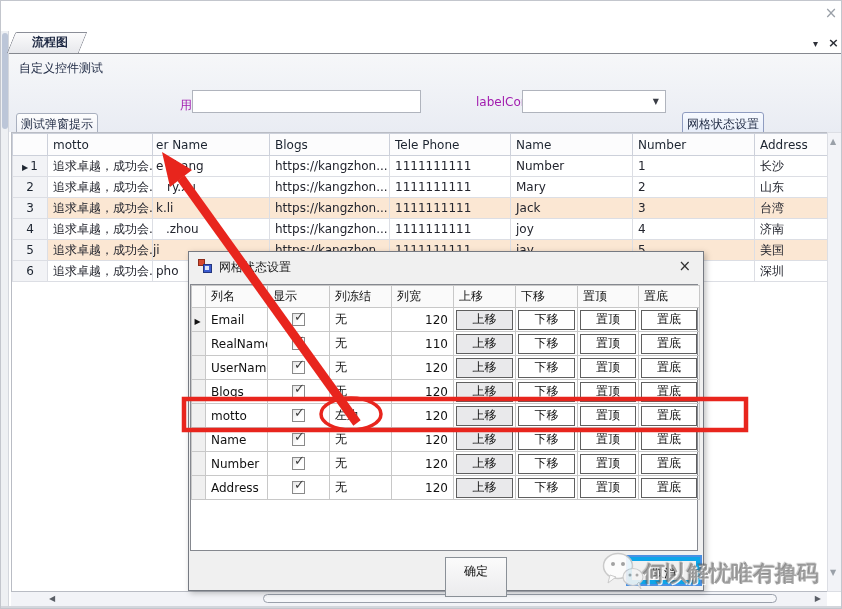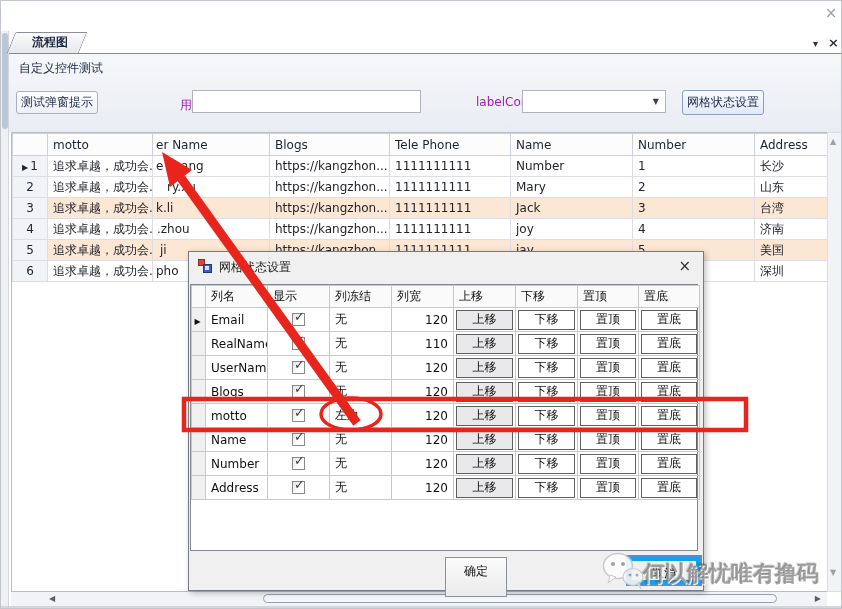--- a/index.html
+++ b/index.html
@@ -24,21 +24,21 @@
   .tab.inactive .bg { background:linear-gradient(#fbfbfc,#e7e8ec); }
   .tab.active { top:0; height:24px; line-height:22px; z-index:3; }
   .tab.active .bg { background:#fff; }
   .tab-tools { position:absolute; right:4px; top:4px; color:#2e3138; }
   .tab-tools .dd { font-size:10px; margin-right:10px; }
   .tab-tools .cl { font-size:13px; font-weight:bold; }
 
   
   .band { left:8px; top:53px; width:834px; height:78px; background:linear-gradient(#f6f7f9,#e9ecf3); }
   .page-title { left:18px; top:59px; color:#1f2a44; font-size:12px; }
-  .btn { border:1px solid #a9b0bf; border-radius:3px; background:linear-gradient(#fefefe,#eef0f6); color:#1f2a44; text-align:center; }
+  .btn { border:1px solid #a9b0bf; border-radius:3px; background:linear-gradient(#fefefe,#eef0f6); color:#1f2a44; text-align:center;margin-top:22px; }
   .test-btn { left:15px; top:90px; width:82px; height:23px; line-height:21px; }
   .lab { color:#a21caf;margin-left:28px; }
   .username-lab { left:151px; top:96px; }
   .tbox { left:191px; top:89px; width:229px; height:23px; background:#fff; border:1px solid #b0b4bd; font:12px "DejaVu Sans",sans-serif; padding:0 4px; }
   .lc-lab { left:447px; top:94px; }
   .combo { left:521px; top:89px; width:144px; height:23px; background:#fff; border:1px solid #b0b4bd; }
   .combo .arr { position:absolute; right:6px; top:6px; font-size:8px; color:#3a3d45; }
   .gs-btn { left:681px; top:89px; width:82px; height:25px; line-height:23px; background:linear-gradient(#f7faff,#e3eaf8); border:1px solid #8f9cc0; }
 
   
@@ -175,31 +175,31 @@
         <td style="padding-left:3px;">k.li</td>
         <td>https://kangzhon...</td>
         <td>1111111111</td>
         <td>Jack</td>
         <td>3</td>
         <td>台湾</td>
       </tr>
       <tr>
         <td class="rh">4</td>
         <td>追求卓越，成功会...</td>
-        <td style="padding-left:4px;">.zhou</td>
+        <td style="padding-left:13px;">.zhou</td>
         <td>https://kangzhon...</td>
         <td>1111111111</td>
         <td>joy</td>
         <td>4</td>
         <td>济南</td>
       </tr>
       <tr class="alt">
         <td class="rh">5</td>
         <td>追求卓越，成功会...</td>
-        <td style="padding-left:7px;">ji</td>
+        <td style="padding-left:0;">ji</td>
         <td>https://kangzhon...</td>
         <td>1111111111</td>
         <td>jay</td>
         <td>5</td>
         <td>美国</td>
       </tr>
       <tr>
         <td class="rh">6</td>
         <td>追求卓越，成功会...</td>
         <td style="padding-left:3px;">pho</td>

